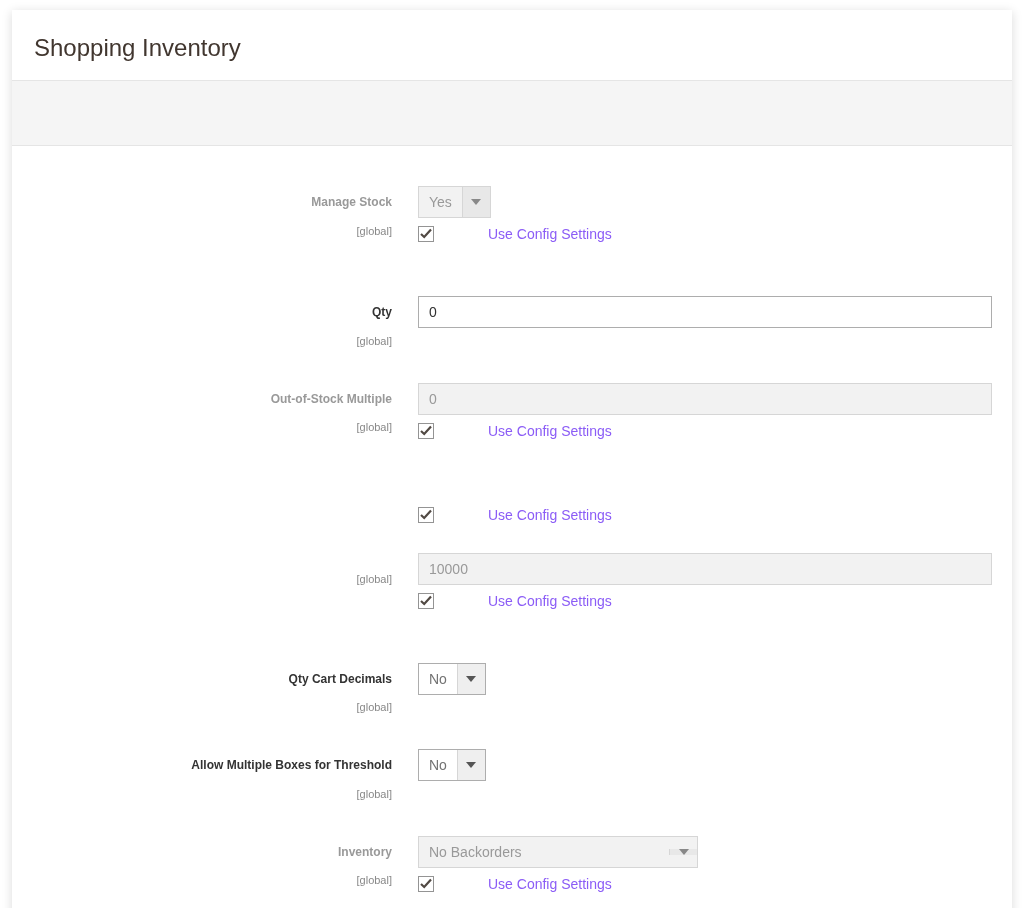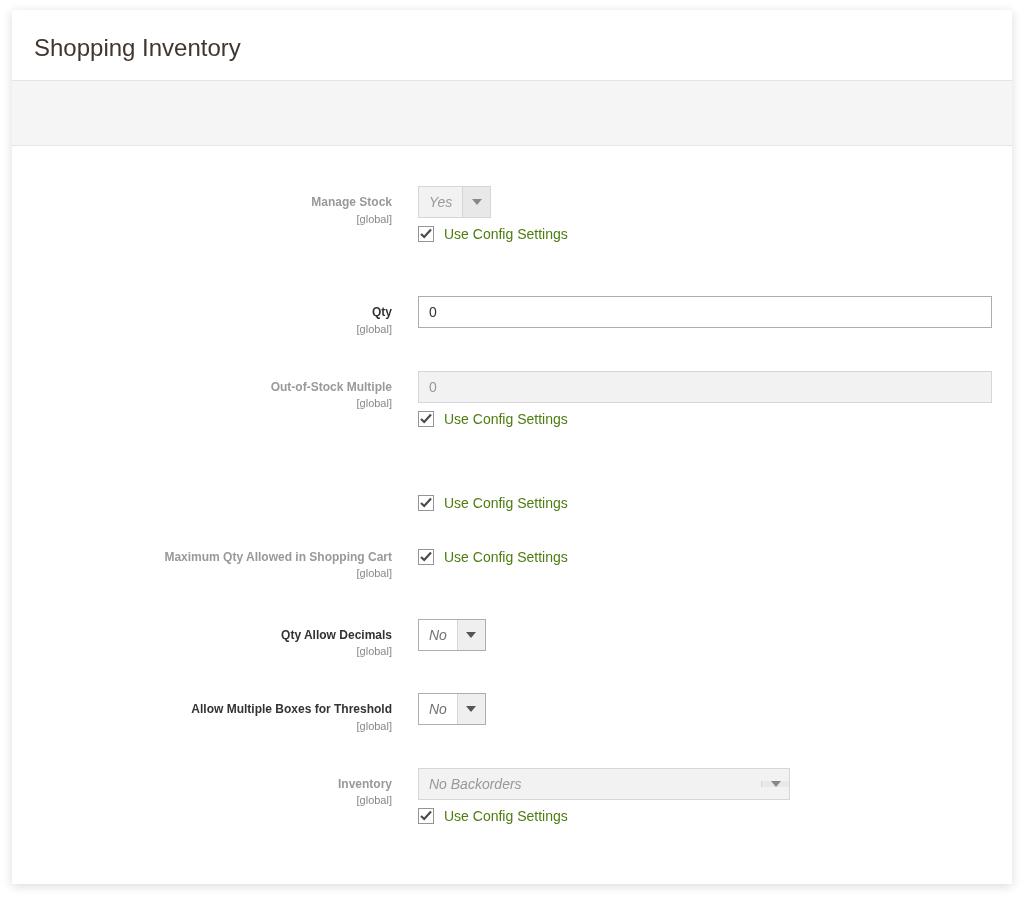--- a/index.html
+++ b/index.html
@@ -55,21 +55,21 @@
     color: #333;
     line-height: 1.3;
     padding-left: 12px;
   }
   .field-label.muted { color: #999; font-weight: 600; }
   .scope {
     display: block;
     font-size: 11px;
     color: #888;
     font-weight: 400;
-    margin-top: 2px;
+    margin-top: 14px;
   }
   .control-col {
     flex: 1;
     padding-top: 0;
   }
   .text-input {
     width: 100%;
     height: 32px;
     border: 1px solid #adadad;
     padding: 0 10px;
@@ -85,21 +85,20 @@
   }
   .select {
     display: inline-flex;
     align-items: stretch;
     height: 32px;
     border: 1px solid #adadad;
     background: #fff;
     font-size: 14px;
     cursor: pointer;
     vertical-align: top;
-    font-style: italic;
   }
   .select.disabled {
     background: #f2f2f2;
     border: 1px solid #d6d6d6;
     cursor: default;
   }
   .select .sel-text {
     padding: 0 10px;
     display: flex;
     align-items: center;
@@ -113,21 +112,21 @@
     align-items: center;
     justify-content: center;
     border-left: 1px solid #d6d6d6;
     background: #efefef;
   }
   .select.disabled .sel-arrow {
     border-left: 1px solid #d6d6d6;
     background: #e8e8e8;
   }
   .select .sel-arrow svg { display:block; }
-  .select.wide { width: 372px; align-items: center; }
+  .select.wide { width: 280px; align-items: center; }
   .select.wide .sel-text { flex:1; }
 
   .chk-row {
     display: flex;
     align-items: center;
     margin-top: 8px;
     margin-bottom: 18px;
     user-select: none;
   }
   .chk {
@@ -139,22 +138,23 @@
     margin-right: 10px;
     cursor: pointer;
     flex-shrink: 0;
   }
   .chk svg {
     position: absolute;
     top: 1px; left: 1px;
   }
   .chk-label {
     font-size: 14px;
-    color: #4d7c0f;
+    color: #8b5cf6;
     cursor: pointer;
+    margin-left: 44px;
   }
   .spacer-xl { height: 38px; }
   .spacer-lg { height: 24px; }
 </style>
 </head>
 <body>
 
 <div class="panel">
 
   <div class="panel-header">
@@ -233,40 +233,40 @@
                 <path d="M1 6 L4.2 9 L11 1.5" stroke="#514943" stroke-width="2.2" fill="none"></path>
               </svg>
           </span>
           <span class="chk-label">Use Config Settings</span>
         </div>
       </div>
     </div>
 
     <div class="form-row">
       <div class="label-col">
-        <span class="field-label muted">Maximum Qty Allowed in Shopping Cart</span>
-        <span class="scope">[global]</span>
-      </div>
-      <div class="control-col">
+        <span class="scope">[global]</span>
+      </div>
+      <div class="control-col">
+        <input class="text-input disabled" type="text" disabled="" value="10000" style="">
         <div class="chk-row">
           <span class="chk">
             <svg width="12" height="12" viewBox="0 0 12 12">
                 <path d="M1 6 L4.2 9 L11 1.5" stroke="#514943" stroke-width="2.2" fill="none"></path>
               </svg>
           </span>
           <span class="chk-label">Use Config Settings</span>
         </div>
       </div>
     </div>
 
     <div class="spacer-lg"></div>
 
     <div class="form-row">
       <div class="label-col">
-        <span class="field-label">Qty Allow Decimals</span>
+        <span class="field-label">Qty Cart Decimals</span>
         <span class="scope">[global]</span>
       </div>
       <div class="control-col">
         <div class="select">
           <span class="sel-text">No</span>
           <span class="sel-arrow">
             <svg width="10" height="6" viewBox="0 0 10 6">
                 <path d="M0 0 L5 6 L10 0 Z" fill="#555"></path>
               </svg>
           </span>

